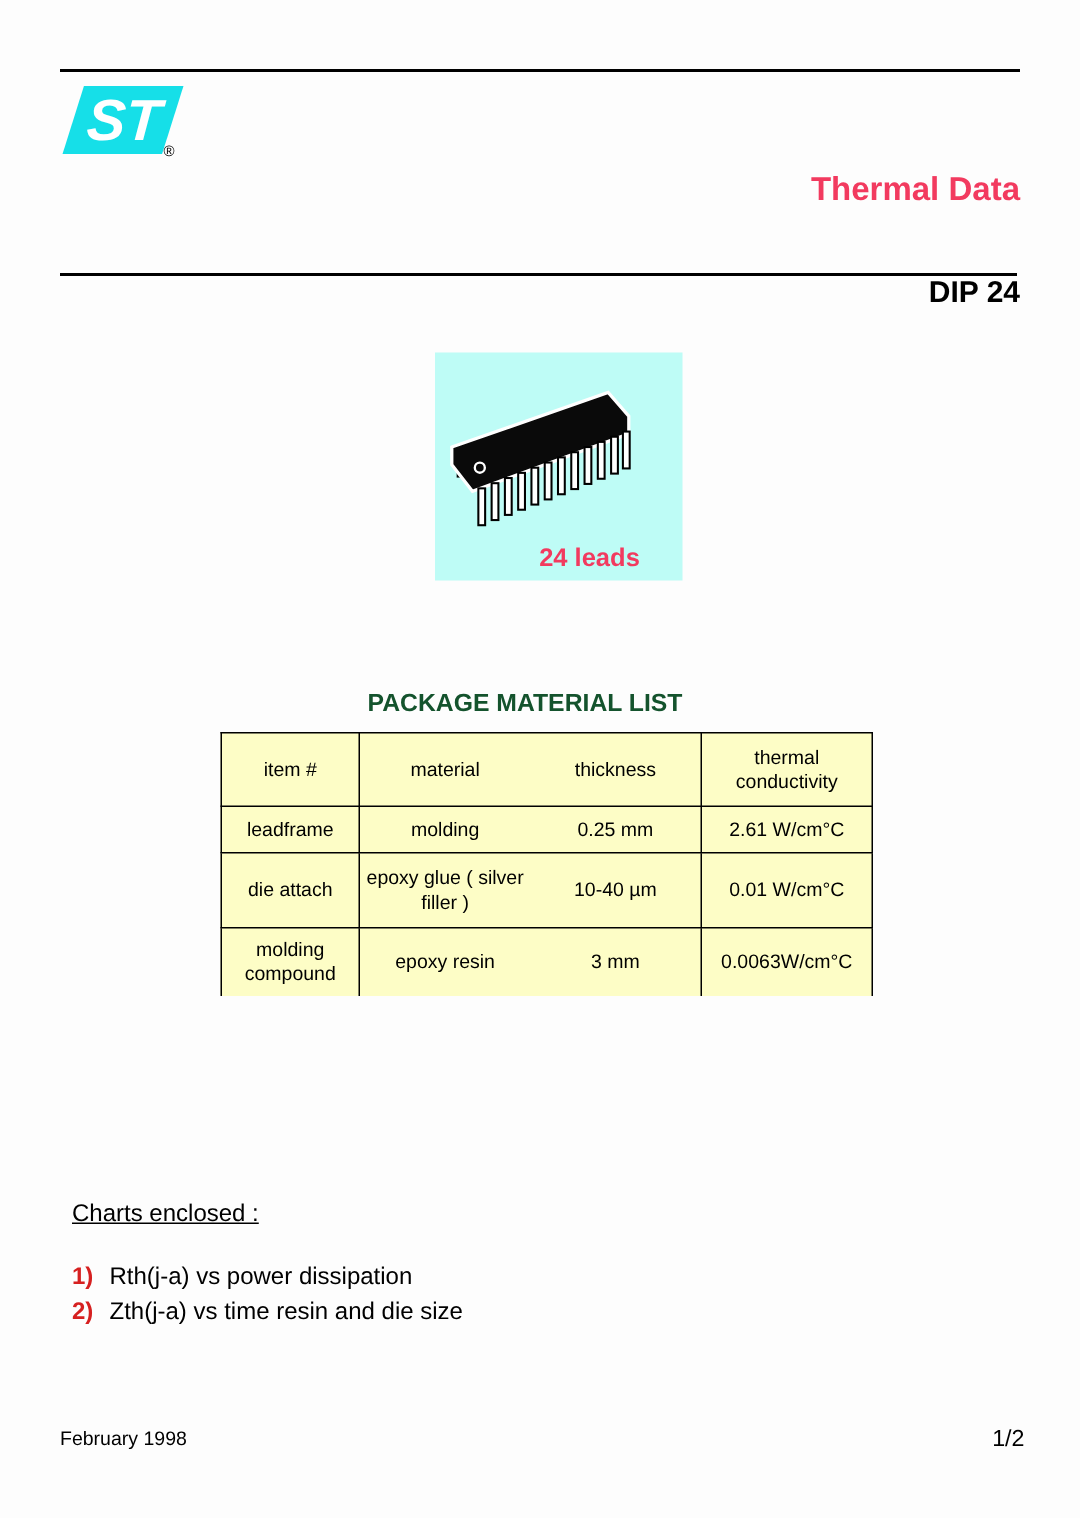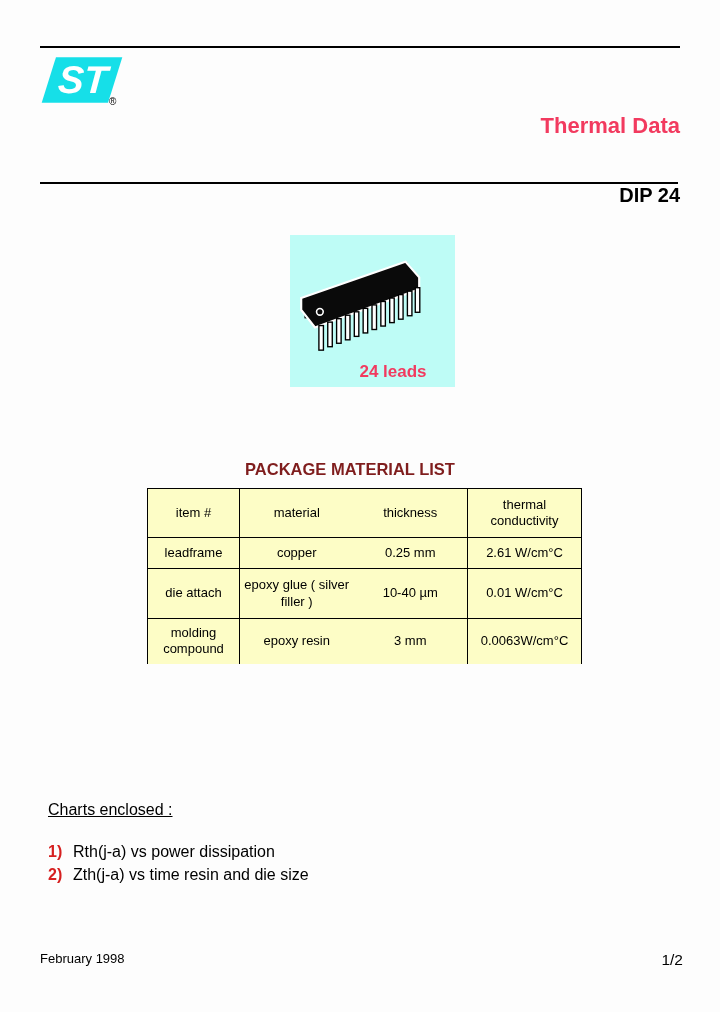--- a/index.html
+++ b/index.html
@@ -16,21 +16,21 @@
   .doc-title{position:absolute;right:40px;top:84px;font-size:22px;font-weight:bold;
              color:#F23A5F;letter-spacing:0px;margin-top:29px;}
   .doc-product{position:absolute;right:40px;top:148px;font-size:20px;font-weight:bold;color:#000;margin-top:36px;}
 
   .fig{position:absolute;left:290px;top:235px;width:165px;height:152px;background:#BEFCF6;}
   .fig svg{position:absolute;left:3px;top:6px;}
   .fig-caption{position:absolute;left:0;right:0;bottom:5px;text-align:center;
                font-size:17px;font-weight:bold;color:#F23A5F;margin-left:41px;}
 
   .pml-title{position:absolute;left:140px;top:460px;width:420px;text-align:center;
-             font-size:16.5px;font-weight:bold;color:#7f1d1d;}
+             font-size:16.5px;font-weight:bold;color:#14532d;}
 
   .pml-table{position:absolute;left:147px;top:488px;width:434px;border-collapse:collapse;
              background:#FDFDC6;font-size:13px;color:#000;table-layout:fixed;}
   .pml-table td,.pml-table th{border:1.5px solid #000;text-align:center;vertical-align:middle;
              padding:2px 4px;font-weight:normal;line-height:1.25;}
   .pml-table .no-r{border-right:none;}
   .pml-table .no-l{border-left:none;}
   .pml-table tr:last-child td{border-bottom:none;}
   .pml-table tr:nth-child(1){height:49px;}
   .pml-table tr:nth-child(2){height:31px;}
@@ -114,21 +114,21 @@
       </colgroup>
     <tbody>
         <tr>
       <th>item #</th>
       <th class="no-r">material</th>
       <th class="no-l">thickness</th>
       <th>thermal conductivity</th>
     </tr>
     <tr>
       <td>leadframe</td>
-      <td class="no-r">copper</td>
+      <td class="no-r">molding</td>
       <td class="no-l">0.25 mm</td>
       <td>2.61 W/cm°C</td>
     </tr>
     <tr>
       <td>die attach</td>
       <td class="no-r">epoxy glue ( silver filler )</td>
       <td class="no-l">10-40 µm</td>
       <td>0.01 W/cm°C</td>
     </tr>
     <tr>

